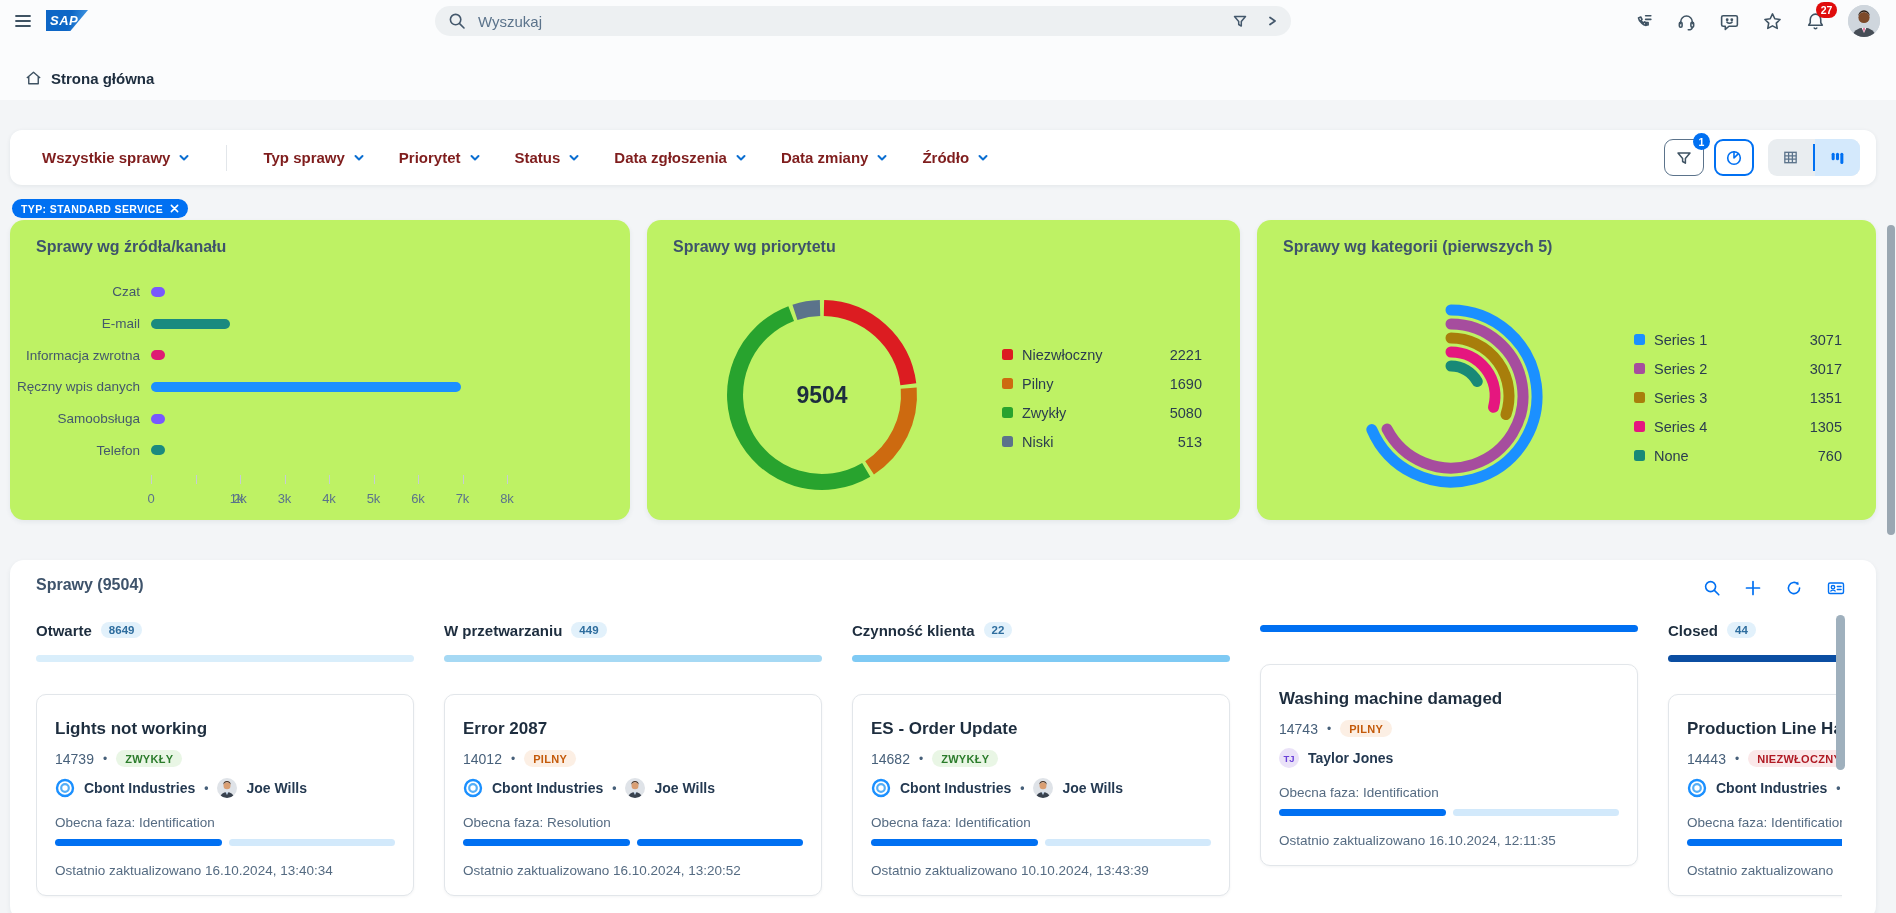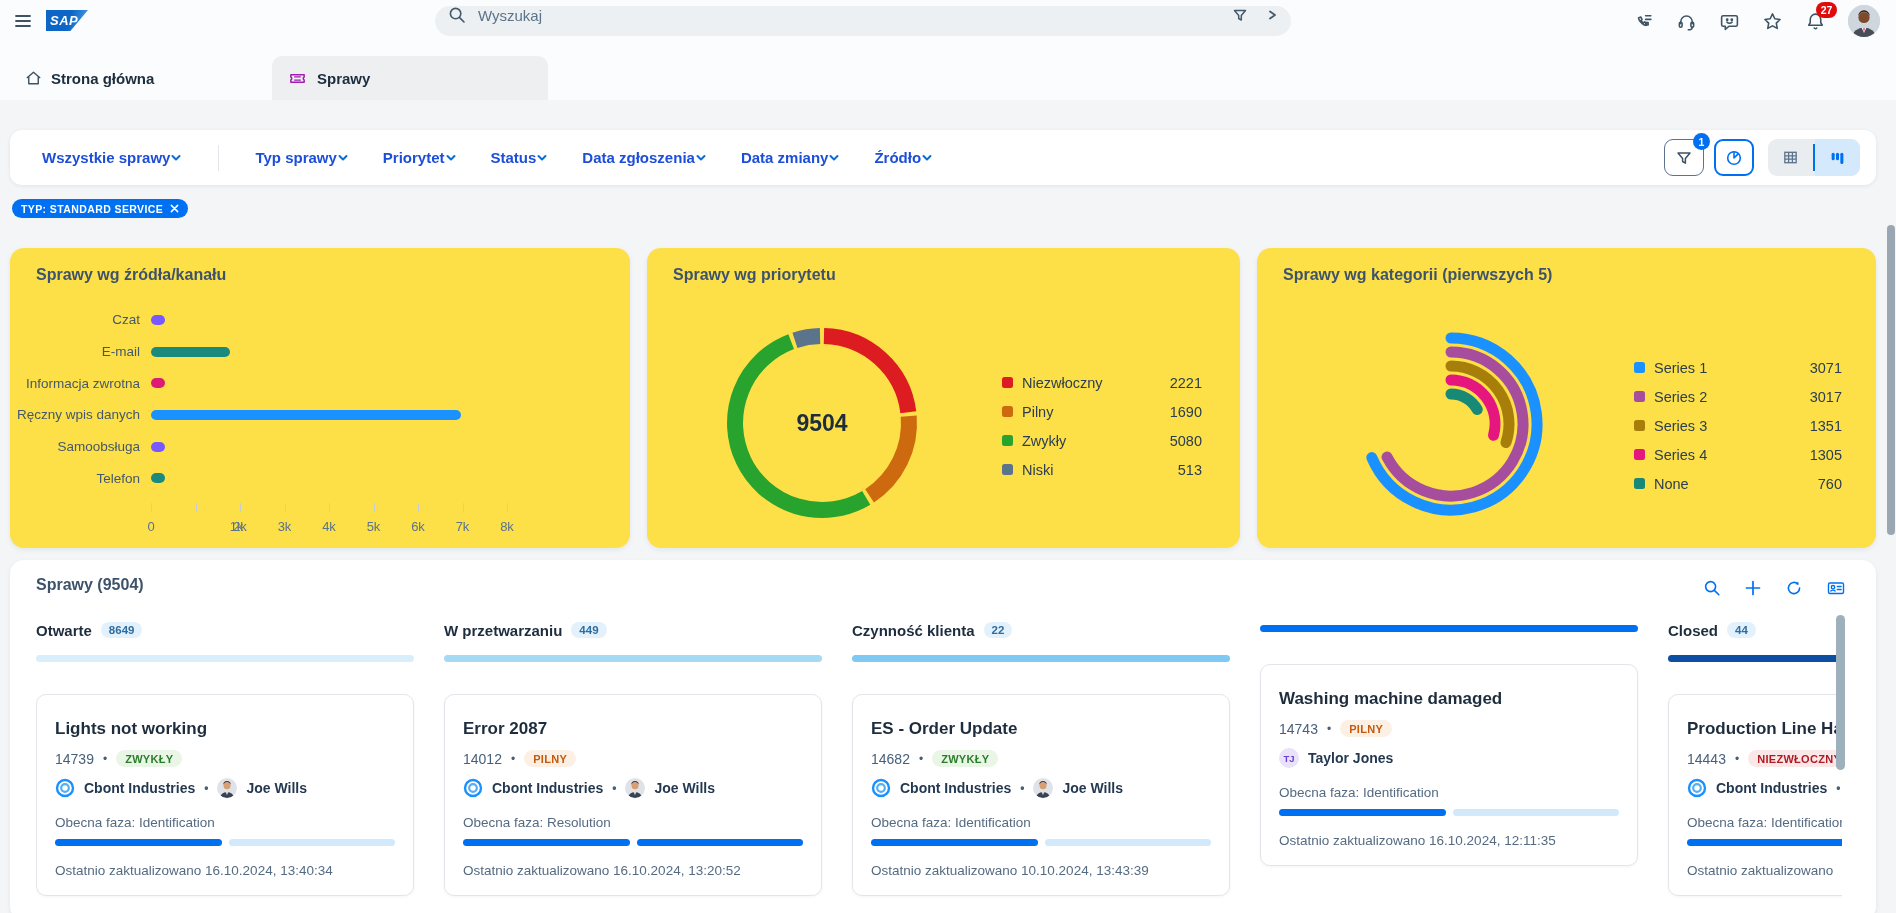--- a/index.html
+++ b/index.html
@@ -15,21 +15,21 @@
   .hamburger { position:absolute; left:13px; top:11px; width:20px; height:20px; cursor:pointer; }
   .sap-logo {
     position:absolute; left:46px; top:10px; width:42px; height:21px;
     background:linear-gradient(105deg,#0d66c6 55%,#4ba0e8);
     clip-path:polygon(0 0,100% 0,58% 100%,0 100%);
     color:#fff; font-weight:700; font-style:italic; font-size:13px;
     display:flex; align-items:center; padding-left:4px; letter-spacing:.5px;
   }
   .search {
     position:absolute; left:435px; top:6px; width:856px; height:30px; border-radius:16px;
-    background:#edf0f2; display:flex; align-items:flex-start; padding:0 12px 0 13px;
+    background:#edf0f2; display:flex; align-items:center; padding:0 12px 0 13px;
   }
   .search input {
     flex:1; border:none; background:transparent; outline:none; margin-left:10px;
     font-size:15px; font-family:inherit; color:#1d2d3e;
   }
   .search input::placeholder { color:#5b738b; opacity:1; }
   .search .right-ic { display:flex; align-items:center; gap:16px; }
   .hdr-icons { position:absolute; right:16px; top:0; height:42px; display:flex; align-items:center; gap:22px; }
   .bell-wrap { position:relative; }
   .hdr-badge {
@@ -42,42 +42,42 @@
   
   .tab { position:absolute; top:56px; height:44px; display:flex; align-items:center; gap:10px;
          font-size:15px; font-weight:700; color:#1d2d3e; padding:0 16px; border-radius:10px 10px 0 0; cursor:pointer; }
   .tab-home { left:8px;gap:8px; }
   .tab-sprawy { left:272px; width:276px; background:#edeff1; }
 
   
   .filter-card { position:absolute; left:10px; top:130px; width:1866px; height:55px;
     background:#fff; border-radius:12px; box-shadow:0 1px 4px rgba(28,45,62,.08); }
   .fc-left { display:flex; align-items:center; height:100%; padding-left:32px; gap:34px; }
-  .preset, .fdrop { display:flex; align-items:center; color:#1d4ed8; font-size:15px; cursor:pointer; }
+  .preset, .fdrop { display:flex; align-items:center; gap:8px; color:#7f1d1d; font-size:15px; cursor:pointer; }
   .preset { font-weight:700; }
   .fdrop { font-weight:600; }
   .fc-divider { width:1px; height:26px; background:#e2e6ea; margin:0 2px; }
   .fc-right { position:absolute; right:16px; top:9px; display:flex; align-items:center; gap:10px; }
   .btn-sq { width:40px; height:37px; border-radius:9px; display:flex; align-items:center; justify-content:center; cursor:pointer; background:#fff; }
   .btn-funnel { border:1px solid #5b738b; position:relative; }
   .funnel-badge { position:absolute; top:-7px; right:-7px; width:17px; height:17px; border-radius:50%;
     background:#0070f2; color:#fff; font-size:10.5px; font-weight:700; display:flex; align-items:center; justify-content:center; }
   .btn-pie { border:2px solid #0070f2; }
   .seg { width:92px; height:37px; border-radius:9px; background:#e9edf0; display:flex; overflow:hidden; margin-left:4px; }
   .seg-cell { flex:1; display:flex; align-items:center; justify-content:center; cursor:pointer; }
   .seg-cell.active { background:#d4e9fc; }
   .seg-div { width:2px; background:#0070f2; margin:5px 0; }
 
   
   .chip { position:absolute; left:12px; top:199px; height:19px; border-radius:10px; background:#0070f2;
     color:#fff; font-size:10.5px; font-weight:700; letter-spacing:.4px;
     display:inline-flex; align-items:center; gap:7px; padding:0 9px; cursor:pointer; }
 
   
-  .chart-card { position:absolute; top:248px; height:300px; background:#fde047; border-radius:14px;
+  .chart-card { position:absolute; top:220px; height:300px; background:#bef264; border-radius:14px;
     box-shadow:0 2px 5px rgba(34,54,73,.07); }
   #chart1 { left:10px;   width:620px; }
   #chart2 { left:647px;  width:593px; }
   #chart3 { left:1257px; width:619px;padding-left:22px; }
   .chart-title { position:absolute; left:26px; top:18px; font-size:16px; font-weight:700; color:#3e536b; }
 
   .bar-chart { position:absolute; left:0; top:56px; width:100%; }
   .bar-row { display:flex; align-items:center; height:31.7px; }
   .bar-label { width:130px; text-align:right; margin-right:11px; font-size:13.5px; color:#44586c; white-space:nowrap; }
   .bar-track { position:relative; width:356px; height:10px; }
@@ -213,29 +213,20 @@
   </div>
 
   <div class="tab tab-home">
     <span>
       <svg viewBox="0 0 20 20" width="19" height="19" fill="none" stroke="#3f5363" stroke-width="1.5" stroke-linejoin="round">
           <path d="M3 9.5 L10 3.5 L17 9.5 M5 8.2 V15.5 H15 V8.2"></path>
         </svg>
     </span>
     <span>Strona główna</span>
   </div>
-  <div class="tab tab-sprawy">
-    <span>
-      <svg viewBox="0 0 20 20" width="19" height="19" fill="none" stroke="#a21caf" stroke-width="1.6" stroke-linejoin="round">
-        <path d="M3 6 h14 v2.4 a1.8 1.8 0 0 0 0 3.2 V14 H3 v-2.4 a1.8 1.8 0 0 0 0 -3.2 z"></path>
-        <path d="M6.5 8.2 h7 M6.5 11.8 h7" stroke-width="1.3"></path>
-      </svg>
-    </span>
-    <span>Sprawy</span>
-  </div>
 </div>
 
 <div class="filter-card">
   <div class="fc-left">
     <span class="preset">
       <span>Wszystkie sprawy</span>
       <svg viewBox="0 0 12 12" width="12" height="12" fill="none" stroke="#0a6ed1" stroke-width="2" stroke-linecap="round" stroke-linejoin="round">
           <path d="M2.5 4 L6 7.5 L9.5 4"></path>
         </svg>
     </span>

